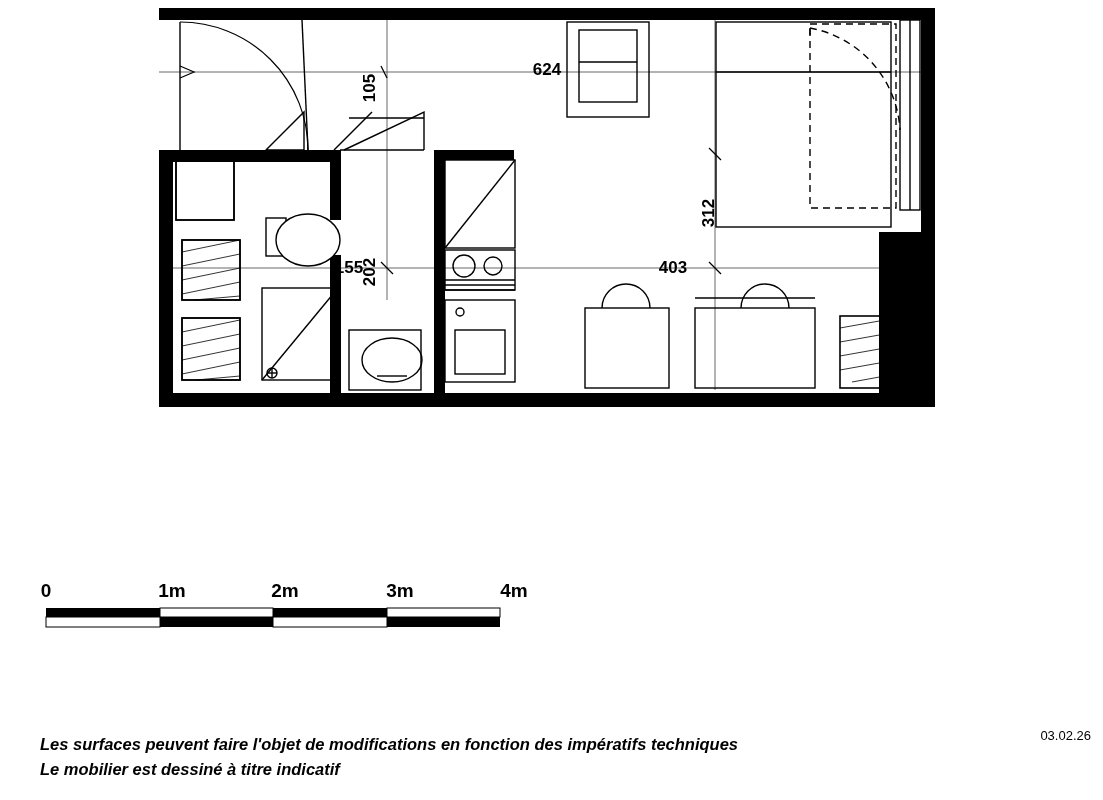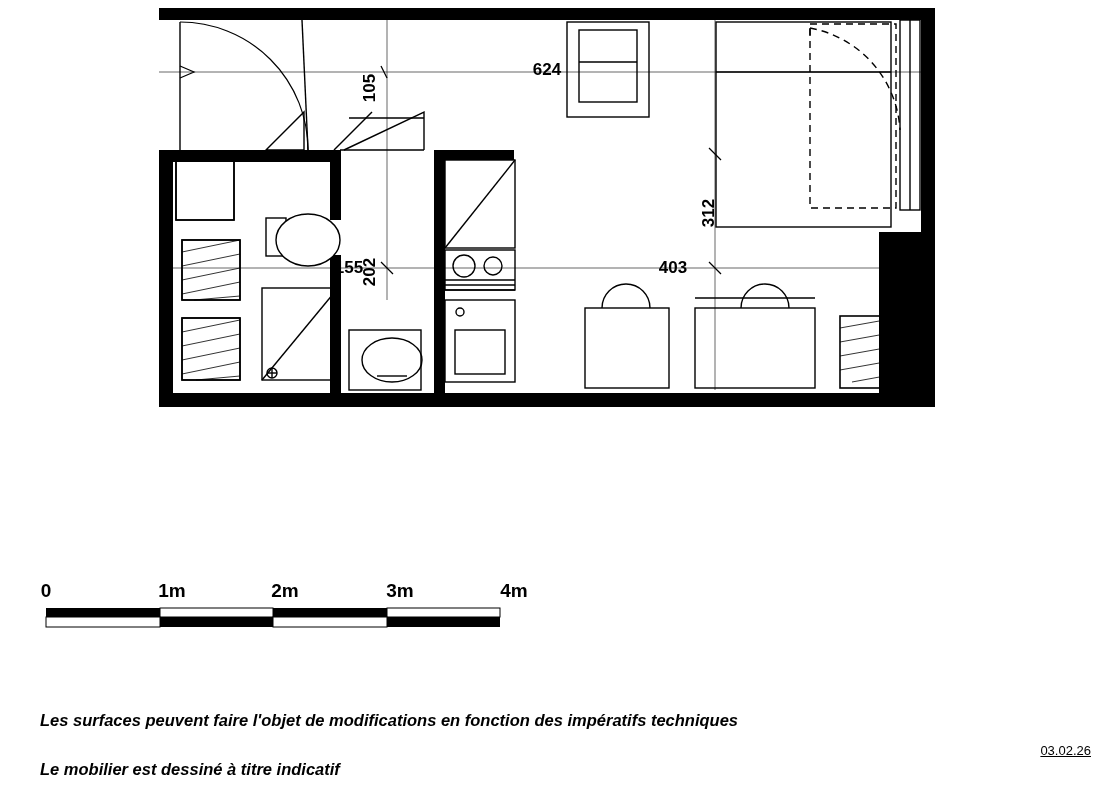--- a/index.html
+++ b/index.html
@@ -40,30 +40,29 @@
   .note {
     position: absolute;
     left: 40px;
     font-family: "Liberation Sans", sans-serif;
     font-style: italic;
     font-weight: bold;
     font-size: 16.5px;
     color: #000000;
     white-space: nowrap;
   }
-  .note1 { top: 711px; }
+  .note1 { top: 735px; }
   .note2 { top: 760px; text-align: right; }
   .datestamp {
     position: absolute;
     right: 12px;
-    top: 743px;
+    top: 728px;
     font-family: "Liberation Sans", sans-serif;
     font-size: 13px;
     color: #000000;
-    text-decoration: underline;
   }
 </style>
 </head>
 <body>
 
 <div id="floorplan-wrap">
 <svg width="1103" height="700" viewBox="0 0 1103 700" xmlns="http://www.w3.org/2000/svg">
 
   <g stroke="#000000" stroke-width="0.7" fill="none" opacity="0.85">
 

